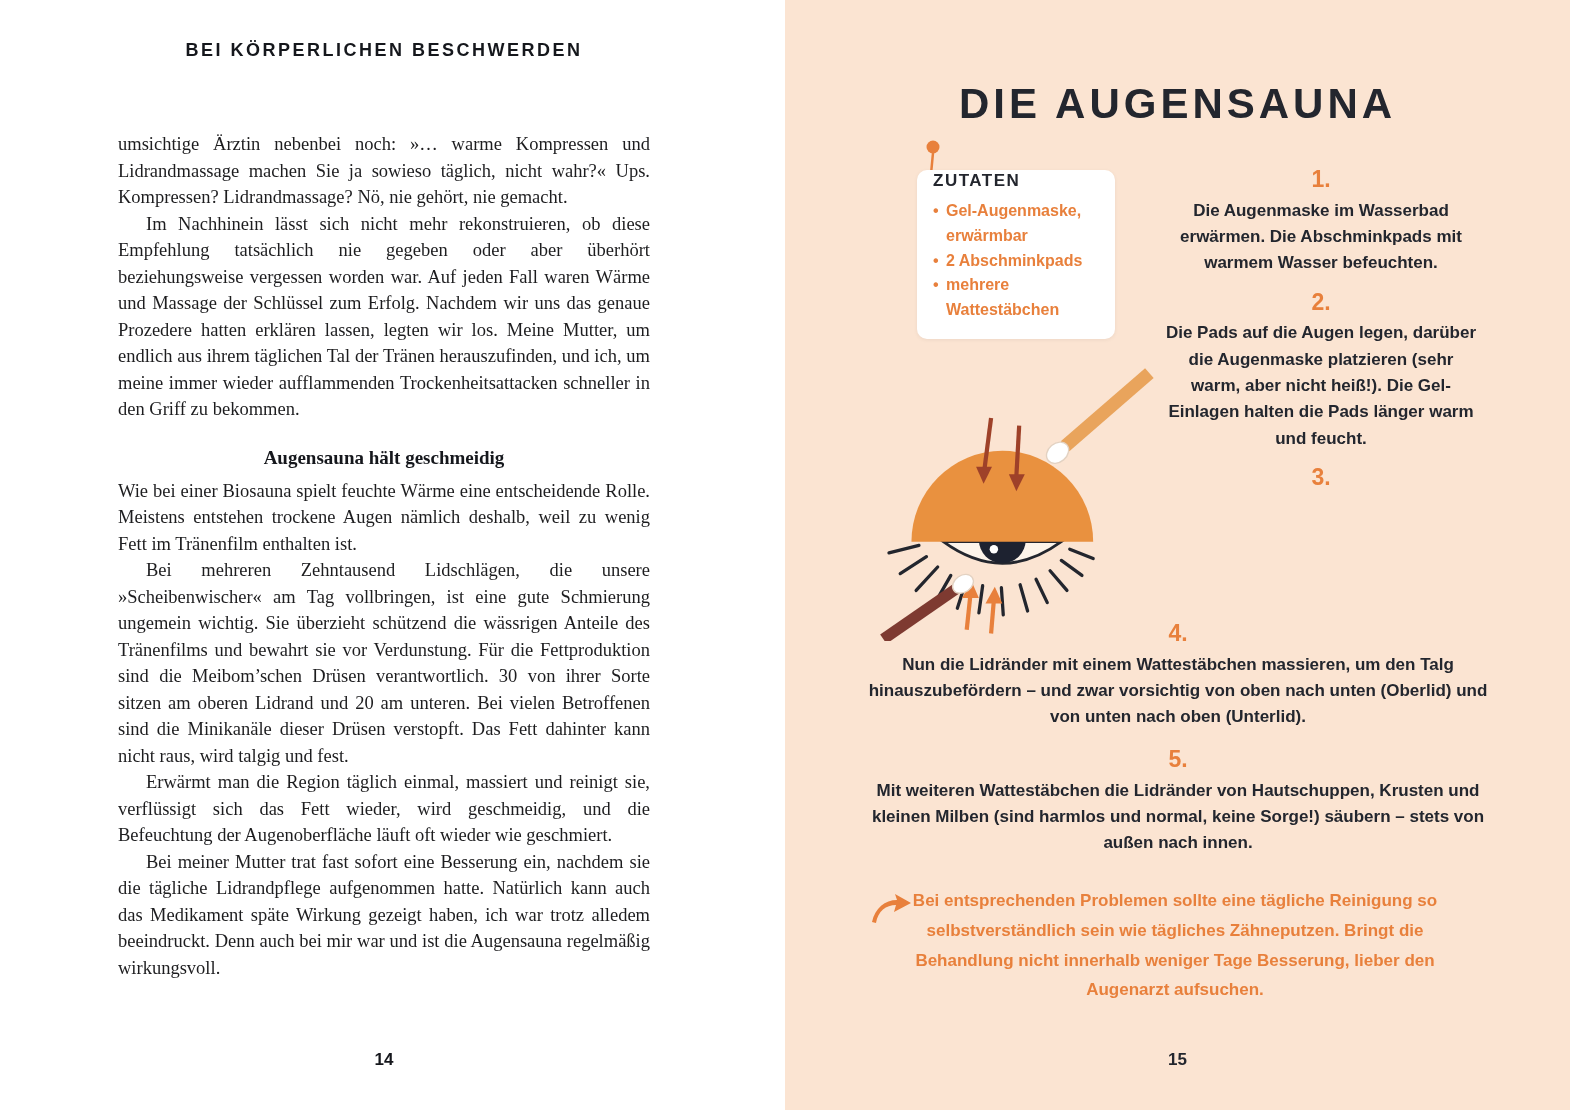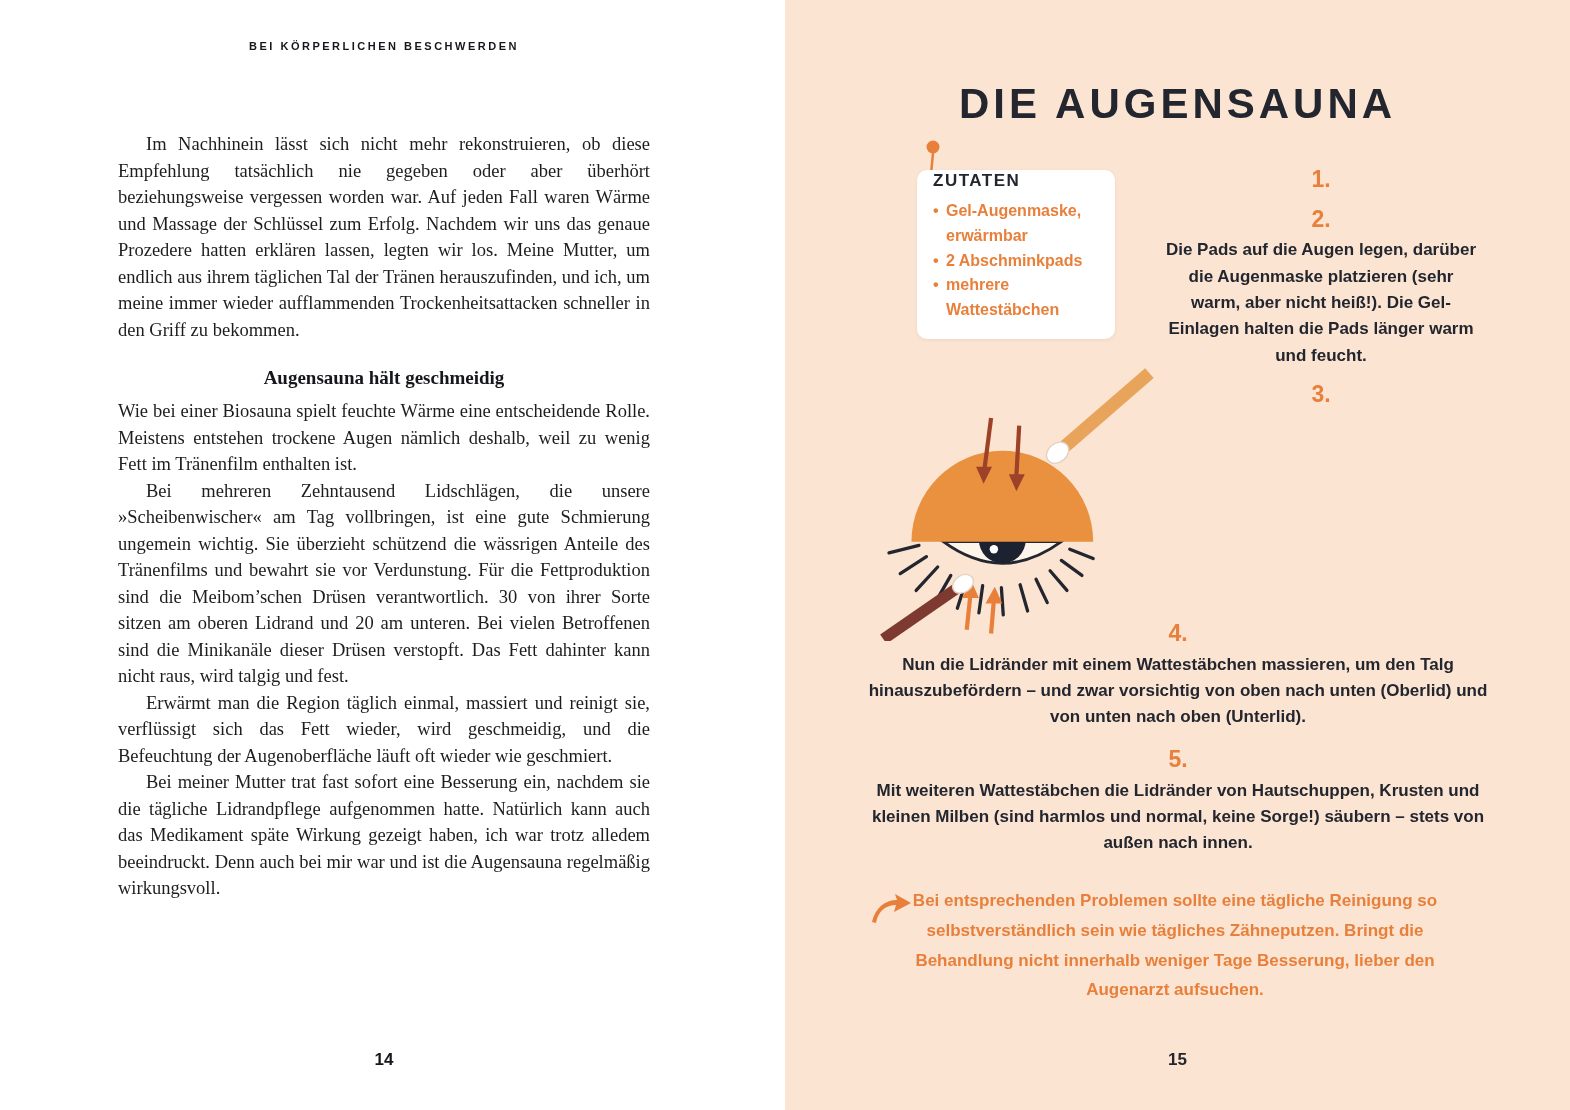--- a/index.html
+++ b/index.html
@@ -15,21 +15,21 @@
     width:1570px;height:1110px;
     overflow:hidden;
     font-family:"Liberation Sans",sans-serif;
   }
   .page{position:absolute;top:0;height:1110px;}
   
   .left-page{left:0;width:785px;background:#ffffff;}
   .running-header{
     position:absolute;top:40px;left:118px;width:532px;
     text-align:center;
-    font-size:11px;font-weight:700;letter-spacing:2.5px;
+    font-size:18px;font-weight:700;letter-spacing:2.5px;
     color:#15171c;
   }
   .text-col{
     position:absolute;top:131px;left:118px;width:532px;
     font-family:"Liberation Serif","DejaVu Serif",serif;
     color:var(--ink);
   }
   .text-col p{
     margin:0;
     font-size:18.5px;line-height:26.5px;
@@ -103,20 +103,21 @@
   .right-page .page-num{left:0;width:100%;color:var(--dark);}
 </style>
 </head>
 <body>
 
 <div class="spread">
 
   <section class="page left-page">
     <header class="running-header">BEI KÖRPERLICHEN BESCHWERDEN</header>
     <div class="text-col">
+      <p>umsichtige Ärztin nebenbei noch: »… warme Kompressen und Lidrandmassage machen Sie ja sowieso täglich, nicht wahr?« Ups. Kompressen? Lidrandmassage? Nö, nie gehört, nie gemacht.</p>
       <p class="indent">Im Nachhinein lässt sich nicht mehr rekonstruieren, ob diese Empfehlung tatsächlich nie gegeben oder aber überhört beziehungsweise vergessen worden war. Auf jeden Fall waren Wärme und Massage der Schlüssel zum Erfolg. Nachdem wir uns das genaue Prozedere hatten erklären lassen, legten wir los. Meine Mutter, um endlich aus ihrem täglichen Tal der Tränen herauszufinden, und ich, um meine immer wieder aufflammenden Trockenheitsattacken schneller in den Griff zu bekommen.</p>
       <h3 class="subheading">Augensauna hält geschmeidig</h3>
       <p>Wie bei einer Biosauna spielt feuchte Wärme eine entscheidende Rolle. Meistens entstehen trockene Augen nämlich deshalb, weil zu wenig Fett im Tränenfilm enthalten ist.</p>
       <p class="indent">Bei mehreren Zehntausend Lidschlägen, die unsere »Scheibenwischer« am Tag vollbringen, ist eine gute Schmierung ungemein wichtig. Sie überzieht schützend die wässrigen Anteile des Tränenfilms und bewahrt sie vor Verdunstung. Für die Fettproduktion sind die Meibom’schen Drüsen verantwortlich. 30 von ihrer Sorte sitzen am oberen Lidrand und 20 am unteren. Bei vielen Betroffenen sind die Minikanäle dieser Drüsen verstopft. Das Fett dahinter kann nicht raus, wird talgig und fest.</p>
       <p class="indent">Erwärmt man die Region täglich einmal, massiert und reinigt sie, verflüssigt sich das Fett wieder, wird geschmeidig, und die Befeuchtung der Augenoberfläche läuft oft wieder wie geschmiert.</p>
       <p class="indent">Bei meiner Mutter trat fast sofort eine Besserung ein, nachdem sie die tägliche Lidrandpflege aufgenommen hatte. Natürlich kann auch das Medikament späte Wirkung gezeigt haben, ich war trotz alledem beeindruckt. Denn auch bei mir war und ist die Augensauna regelmäßig wirkungsvoll.</p>
     </div>
     <div class="page-num">14</div>
   </section>
 
@@ -135,20 +136,21 @@
       <ul>
         <li>Gel-Augenmaske, erwärmbar</li>
         <li>2 Abschminkpads</li>
         <li>mehrere Wattestäbchen</li>
       </ul>
     </div>
 
     <div class="steps-col">
       <div class="step">
         <div class="step-num">1.</div>
+        <div class="step-text">Die Augenmaske im Wasserbad erwärmen. Die Abschminkpads mit warmem Wasser befeuchten.</div>
       </div>
       <div class="step">
         <div class="step-num">2.</div>
         <div class="step-text">Die Pads auf die Augen legen, darüber die Augenmaske platzieren (sehr warm, aber nicht heiß!). Die Gel-Einlagen halten die Pads länger warm und feucht.</div>
       </div>
       <div class="step">
         <div class="step-num">3.</div>
       </div>
     </div>
 

